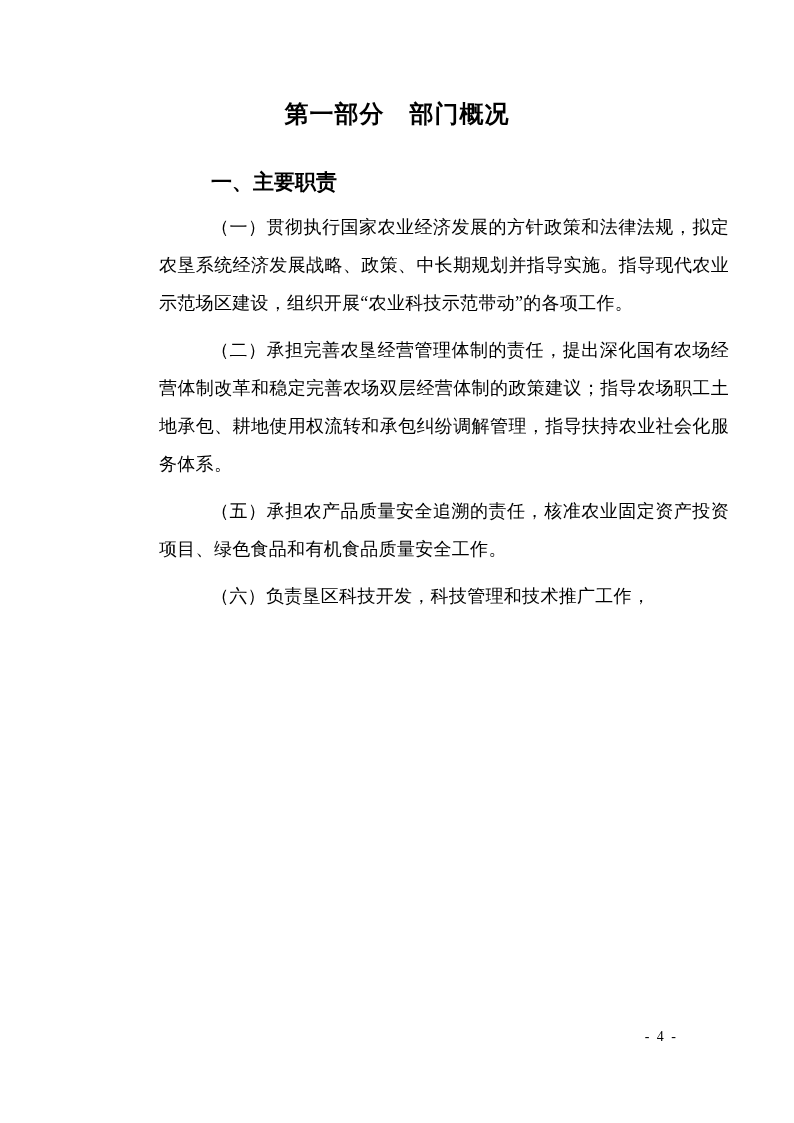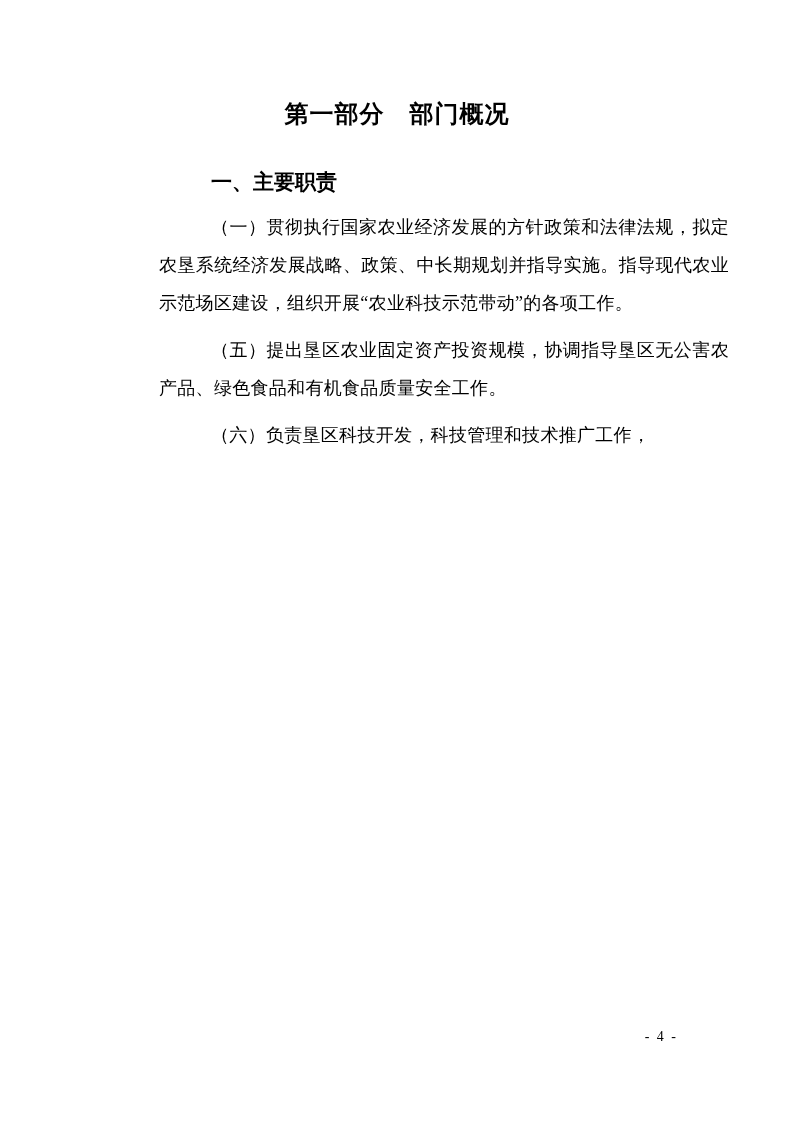--- a/index.html
+++ b/index.html
@@ -73,24 +73,25 @@
 <div class="page">
 
   <h1 class="doc-title">第一部分　部门概况</h1>
 
   <section class="content">
 
     <h2 class="section-heading">一、主要职责</h2>
 
     <p class="body-para">（一）贯彻执行国家农业经济发展的方针政策和法律法规，拟定农垦系统经济发展战略、政策、中长期规划并指导实施。指导现代农业示范场区建设，组织开展“农业科技示范带动”的各项工作。</p>
 
+    <p class="body-para">（二）承担完善农垦经营管理体制的责任，提出深化国有农场经营体制改革和稳定完善农场双层经营体制的政策建议；指导农场职工土地承包、耕地使用权流转和承包纠纷调解管理，指导扶持农业社会化服务体系。</p>
 
 
 
-    <p class="body-para">（五）提出垦区农业固定资产投资规模，协调指导垦区无公害农产品、绿色食品和有机食品质量安全工作。</p>
+    <p class="body-para">（五）承担农产品质量安全追溯的责任，核准农业固定资产投资项目、绿色食品和有机食品质量安全工作。</p>
 
     <p class="body-para">（六）负责垦区科技开发，科技管理和技术推广工作，</p>
 
   </section>
 
   <div class="page-number">- 4 -</div>
 
 </div>
 
 </body></html>

